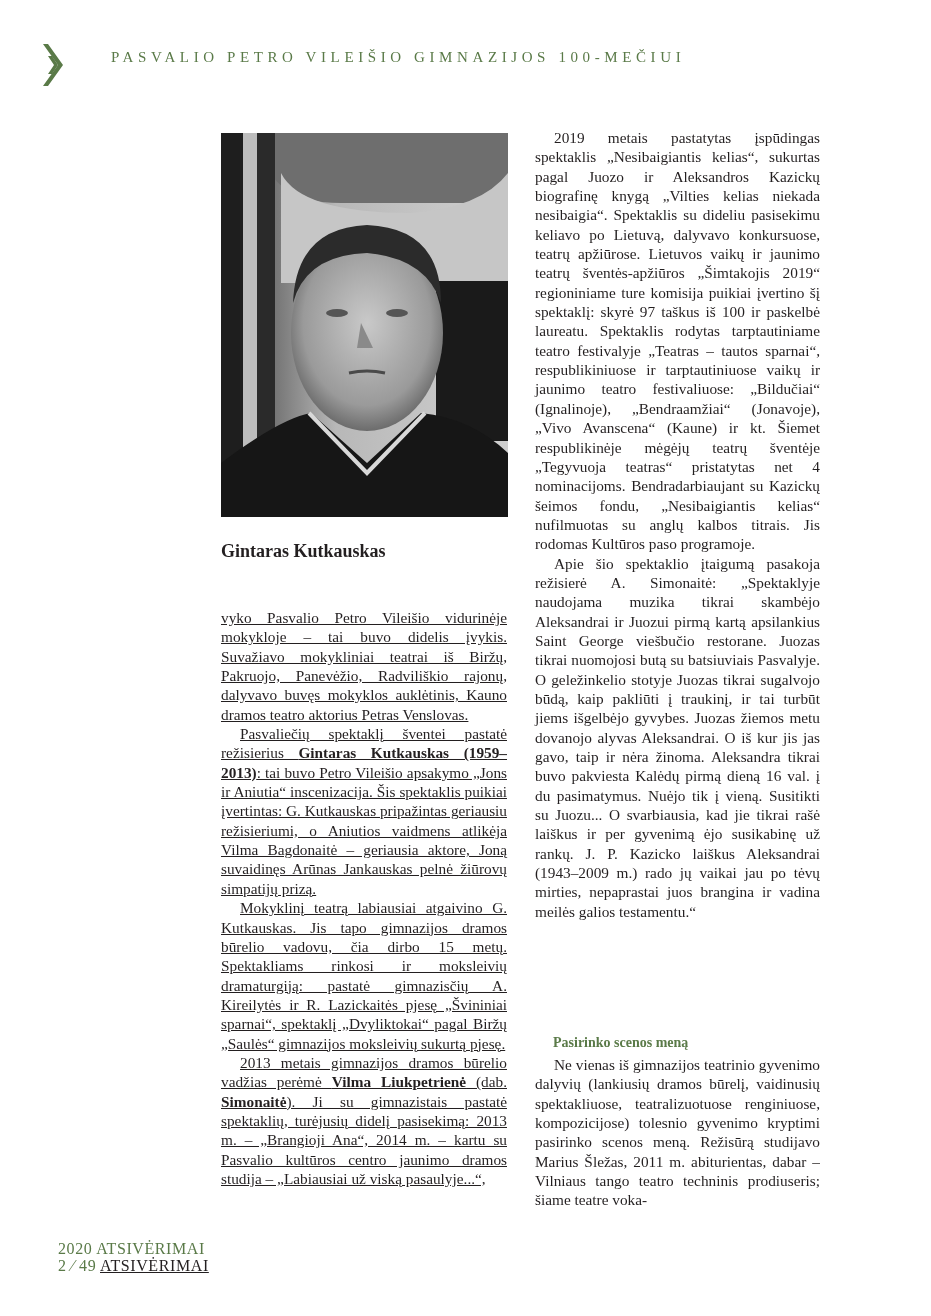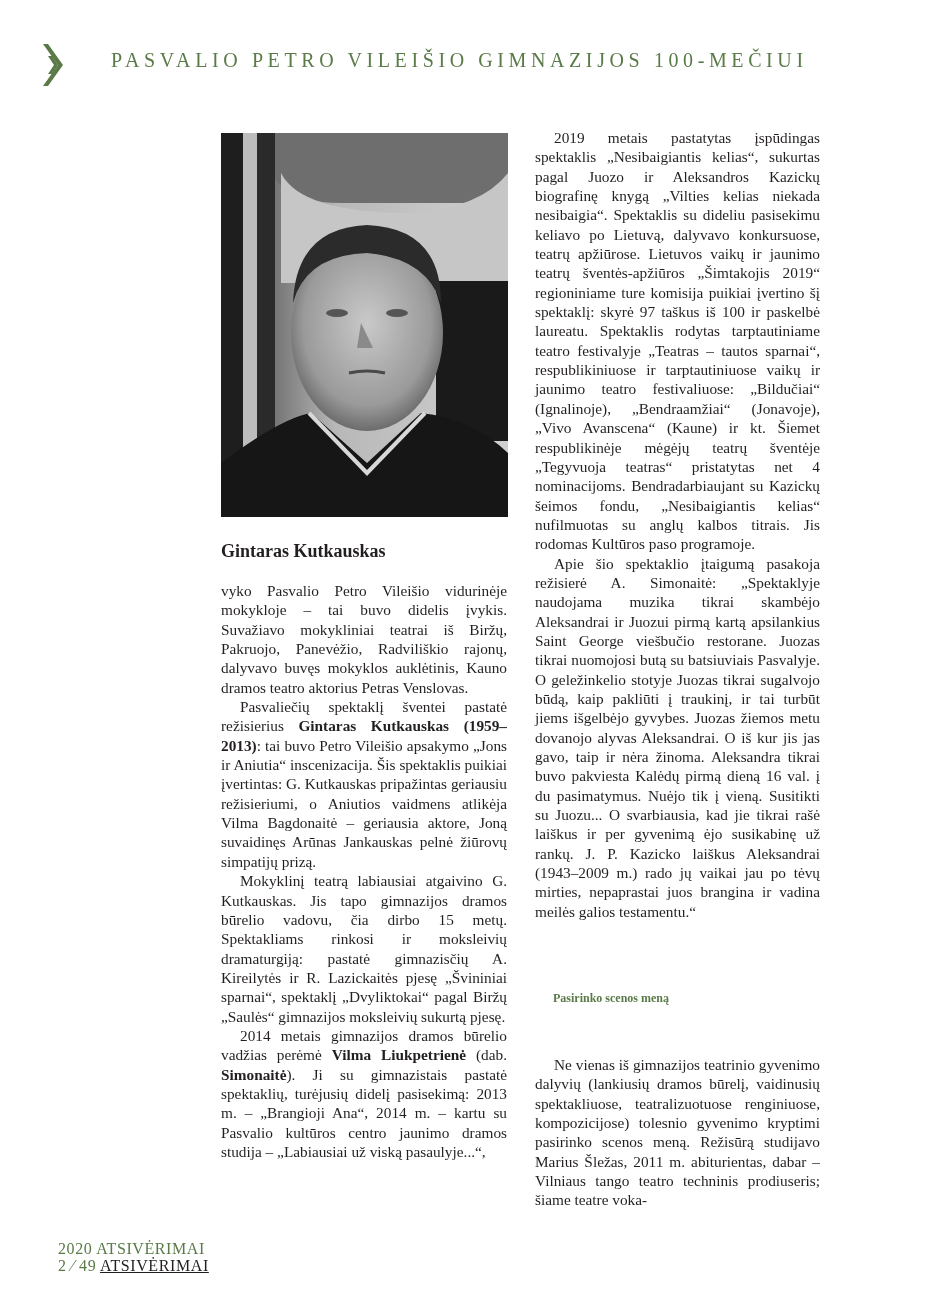--- a/index.html
+++ b/index.html
@@ -1,33 +1,33 @@
 <!DOCTYPE html>
 <html><head>
 <meta charset="utf-8">
 <style>
   html, body { margin:0; padding:0; background:#fff; }
   body { width:931px; height:1316px; position:relative; overflow:hidden;
          font-family:"DejaVu Serif", "Liberation Serif", serif; color:#231f20; }
   .header-chevron { position:absolute; left:43px; top:44px; width:26px; height:42px; }
   .header-title { position:absolute; left:111px; top:49px; font-family:"Liberation Serif", serif;
-                  font-size:20px; letter-spacing:4.6px; color:#5a7a48; white-space:nowrap; }
+                  font-size:15px; letter-spacing:4.6px; color:#5a7a48; white-space:nowrap; }
   .photo { position:absolute; left:221px; top:133px; width:287px; height:384px; overflow:hidden;
            background:#777; }
   .caption { position:absolute; left:221px; top:541px; font-family:"Liberation Serif", serif;
              font-weight:bold; font-size:18px; color:#231f20; }
   .col { position:absolute; font-family:"Liberation Serif", serif; font-size:15.3px;
          line-height:19.35px; text-align:justify; color:#231f20; }
   .col p { margin:0; text-indent:0; }
   .col p.ind { text-indent:19px; }
-  .col-left { left:221px; top:581px; width:286px; }
+  .col-left { left:221px; top:608px; width:286px;text-decoration:underline; }
   .col-right { left:535px; top:128px; width:285px; }
   .col-right2 { left:535px; top:1055px; width:285px; }
-  .section-heading { position:absolute; left:553px; top:991px; font-family:"Liberation Serif", serif;
-                     font-weight:bold; font-size:12px; color:#5a7a48; }
+  .section-heading { position:absolute; left:553px; top:1035px; font-family:"Liberation Serif", serif;
+                     font-weight:bold; font-size:14px; color:#5a7a48; }
   b { font-weight:bold; }
   .footer { position:absolute; left:58px; top:1240px; font-family:"Liberation Serif", serif;
             font-size:16px; line-height:17px; letter-spacing:0.6px; }
   .footer .g { color:#5a7a48; }
   .footer .d { color:#231f20;text-decoration:underline; }
 </style>
 </head>
 <body>
 
 <svg class="header-chevron" viewBox="0 0 26 42">
@@ -67,21 +67,21 @@
     <path d="M0,330 Q60,285 90,280 L146,330 L200,280 Q250,285 287,320 L287,384 L0,384 Z" fill="#161616"></path>
     <path d="M88,280 L146,340 L204,280" stroke="#d8d8d8" stroke-width="4" fill="none"></path>
   </svg>
 </div>
 <div class="caption">Gintaras Kutkauskas</div>
 
 <div class="col col-left">
   <p>vyko Pasvalio Petro Vileišio vidurinėje mokykloje – tai buvo didelis įvykis. Suvažiavo mokykliniai teatrai iš Biržų, Pakruojo, Panevėžio, Radviliškio rajonų, dalyvavo buvęs mokyklos auklėtinis, Kauno dramos teatro aktorius Petras Venslovas.</p>
   <p class="ind"><span>Pasvaliečių spektaklį šventei pastatė režisierius </span><b>Gintaras Kutkauskas (1959–2013)</b><span>: tai buvo Petro Vileišio apsakymo „Jons ir Aniutia“ inscenizacija. Šis spektaklis puikiai įvertintas: G. Kutkauskas pripažintas geriausiu režisieriumi, o Aniutios vaidmens atlikėja Vilma Bagdonaitė – geriausia aktore, Joną suvaidinęs Arūnas Jankauskas pelnė žiūrovų simpatijų prizą.</span></p>
   <p class="ind">Mokyklinį teatrą labiausiai atgaivino G. Kutkauskas. Jis tapo gimnazijos dramos būrelio vadovu, čia dirbo 15 metų. Spektakliams rinkosi ir moksleivių dramaturgiją: pastatė gimnazisčių A. Kireilytės ir R. Lazickaitės pjesę „Švininiai sparnai“, spektaklį „Dvyliktokai“ pagal Biržų „Saulės“ gimnazijos moksleivių sukurtą pjesę.</p>
-  <p class="ind"><span>2014 metais gimnazijos dramos būrelio vadžias perėmė </span><b>Vilma Liukpetrienė</b><span> (dab. </span><b>Simonaitė</b><span>). Ji su gimnazistais pastatė spektaklių, turėjusių didelį pasisekimą: 2013 m. – „Brangioji Ana“, 2014 m. – kartu su Pasvalio kultūros centro jaunimo dramos studija – „Labiausiai už viską pasaulyje...“,</span></p>
+  <p class="ind"><span>2013 metais gimnazijos dramos būrelio vadžias perėmė </span><b>Vilma Liukpetrienė</b><span> (dab. </span><b>Simonaitė</b><span>). Ji su gimnazistais pastatė spektaklių, turėjusių didelį pasisekimą: 2013 m. – „Brangioji Ana“, 2014 m. – kartu su Pasvalio kultūros centro jaunimo dramos studija – „Labiausiai už viską pasaulyje...“,</span></p>
 </div>
 
 <div class="col col-right">
   <p class="ind">2019 metais pastatytas įspūdingas spektaklis „Nesibaigiantis kelias“, sukurtas pagal Juozo ir Aleksandros Kazickų biografinę knygą „Vilties kelias niekada nesibaigia“. Spektaklis su dideliu pasisekimu keliavo po Lietuvą, dalyvavo konkursuose, teatrų apžiūrose. Lietuvos vaikų ir jaunimo teatrų šventės-apžiūros „Šimtakojis 2019“ regioniniame ture komisija puikiai įvertino šį spektaklį: skyrė 97 taškus iš 100 ir paskelbė laureatu. Spektaklis rodytas tarptautiniame teatro festivalyje „Teatras – tautos sparnai“, respublikiniuose ir tarptautiniuose vaikų ir jaunimo teatro festivaliuose: „Bildučiai“ (Ignalinoje), „Bendraamžiai“ (Jonavoje), „Vivo Avanscena“ (Kaune) ir kt. Šiemet respublikinėje mėgėjų teatrų šventėje „Tegyvuoja teatras“ pristatytas net 4 nominacijoms. Bendradarbiaujant su Kazickų šeimos fondu, „Nesibaigiantis kelias“ nufilmuotas su anglų kalbos titrais. Jis rodomas Kultūros paso programoje.</p>
   <p class="ind">Apie šio spektaklio įtaigumą pasakoja režisierė A. Simonaitė: „Spektaklyje naudojama muzika tikrai skambėjo Aleksandrai ir Juozui pirmą kartą apsilankius Saint George viešbučio restorane. Juozas tikrai nuomojosi butą su batsiuviais Pasvalyje. O geležinkelio stotyje Juozas tikrai sugalvojo būdą, kaip pakliūti į traukinį, ir tai turbūt jiems išgelbėjo gyvybes. Juozas žiemos metu dovanojo alyvas Aleksandrai. O iš kur jis jas gavo, taip ir nėra žinoma. Aleksandra tikrai buvo pakviesta Kalėdų pirmą dieną 16 val. į du pasimatymus. Nuėjo tik į vieną. Susitikti su Juozu... O svarbiausia, kad jie tikrai rašė laiškus ir per gyvenimą ėjo susikabinę už rankų. J. P. Kazicko laiškus Aleksandrai (1943–2009 m.) rado jų vaikai jau po tėvų mirties, nepaprastai juos brangina ir vadina meilės galios testamentu.“</p>
 </div>
 
 <div class="section-heading">Pasirinko scenos meną</div>
 
 <div class="col col-right2">

